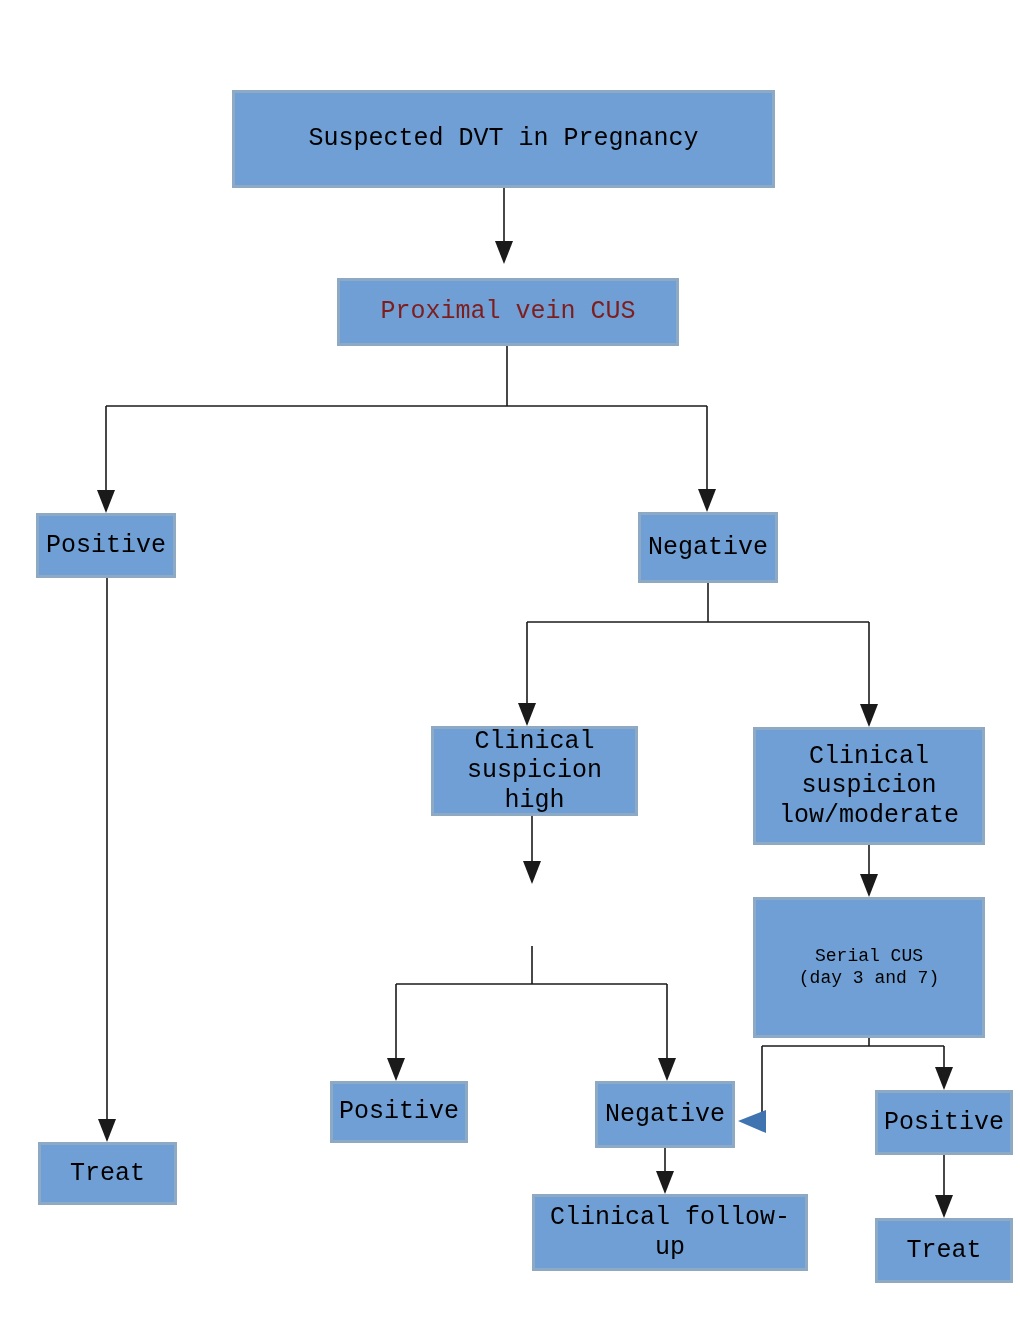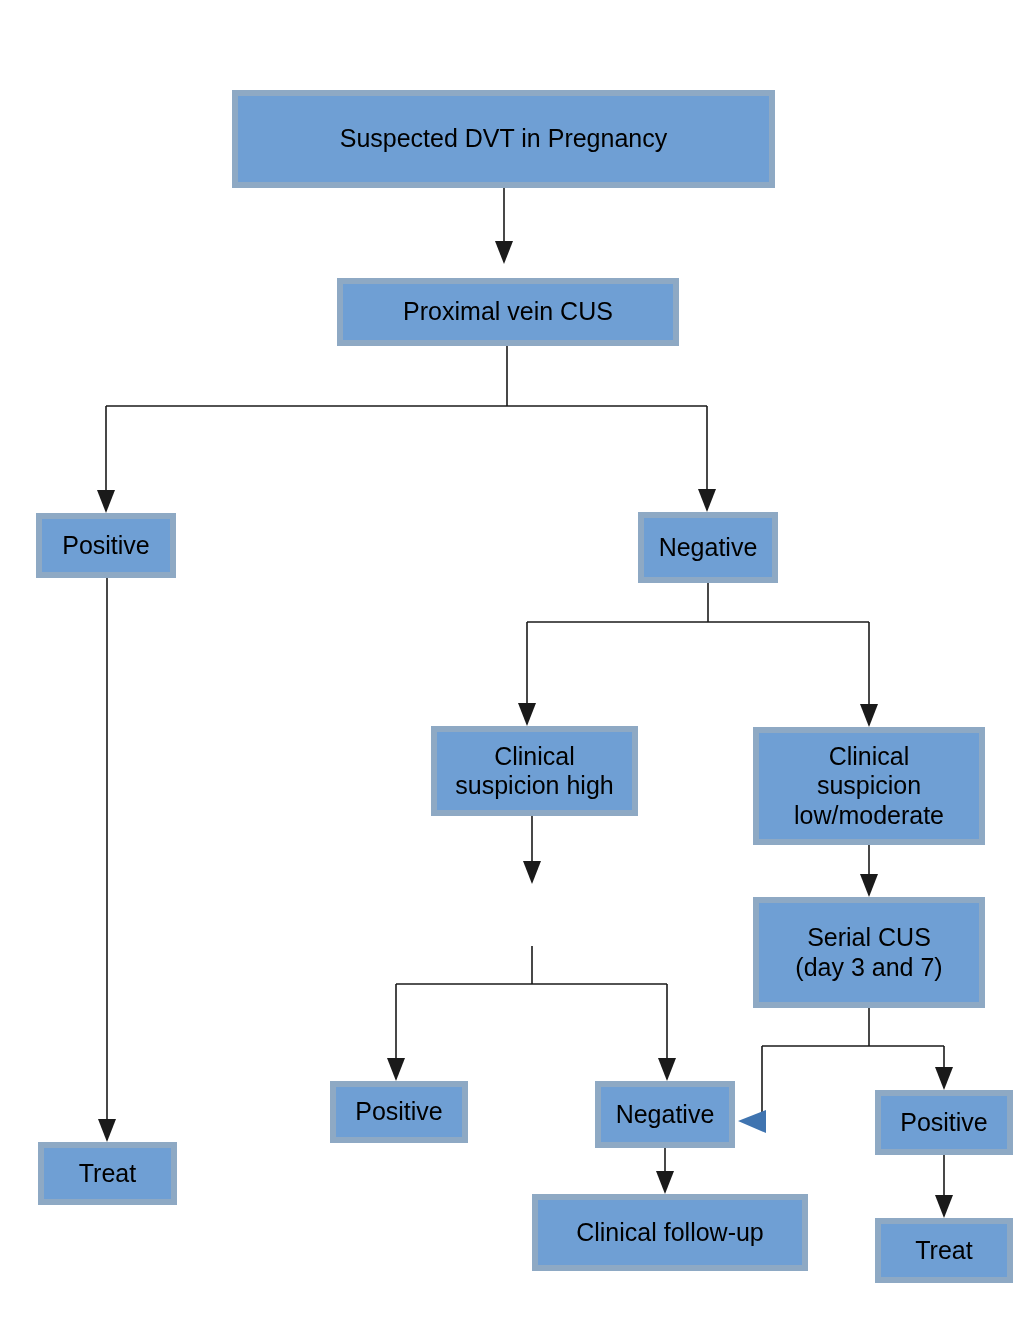--- a/index.html
+++ b/index.html
@@ -21,29 +21,29 @@
     position: absolute;
     top: 0;
     left: 0;
     width: 1020px;
     height: 1320px;
   }
   .node-box {
     position: absolute;
     box-sizing: border-box;
     background: #6f9fd4;
-    border: 6px solid #000000;
+    border: 3px solid #000000;
     display: flex;
     align-items: center;
     justify-content: center;
     text-align: center;
     color: #000000;
     line-height: 1.18;
     white-space: pre-line;
-    font-family: Liberation Sans, sans-serif;
+    font-family: Liberation Mono, monospace;
     z-index: 2;
   }
   .edge-line {
     stroke: #1a1a1a;
     stroke-width: 1.6;
     fill: none;
   }
   .edge-head {
     fill: #1a1a1a;
   }
@@ -144,29 +144,29 @@
     </g>
 
     <g>
       <path class="edge-line" d="M 944 1155 L 944 1200" style="stroke: rgb(26, 26, 26);"></path>
       <polygon class="edge-head" points="944,1218 935,1195 953,1195" style="fill: rgb(26, 26, 26);"></polygon>
     </g>
 
   </svg>
 
   <div class="node-box" style="left: 232px; top: 90px; width: 543px; height: 98px; font-size: 25px; background: rgb(111, 159, 212); border-color: rgb(142, 169, 196); color: rgb(0, 0, 0);">Suspected DVT in Pregnancy</div>
-  <div class="node-box" style="left: 337px; top: 278px; width: 342px; height: 68px; font-size: 25px; background: rgb(111, 159, 212); border-color: rgb(142, 169, 196); color: #000000;">Proximal vein CUS</div>
+  <div class="node-box" style="left: 337px; top: 278px; width: 342px; height: 68px; font-size: 25px; background: rgb(111, 159, 212); border-color: rgb(142, 169, 196); color: #7f1d1d;">Proximal vein CUS</div>
   <div class="node-box" style="left: 36px; top: 513px; width: 140px; height: 65px; font-size: 25px; background: rgb(111, 159, 212); border-color: rgb(142, 169, 196); color: rgb(0, 0, 0);">Positive</div>
   <div class="node-box" style="left: 638px; top: 512px; width: 140px; height: 71px; font-size: 25px; background: rgb(111, 159, 212); border-color: rgb(142, 169, 196); color: rgb(0, 0, 0);">Negative</div>
   <div class="node-box" style="left: 431px; top: 726px; width: 207px; height: 90px; font-size: 25px; background: rgb(111, 159, 212); border-color: rgb(142, 169, 196); color: rgb(0, 0, 0);">Clinical
 suspicion high</div>
   <div class="node-box" style="left: 753px; top: 727px; width: 232px; height: 118px; font-size: 25px; background: rgb(111, 159, 212); border-color: rgb(142, 169, 196); color: rgb(0, 0, 0);">Clinical
 suspicion
 low/moderate</div>
-  <div class="node-box" style="left: 753px; top: 897px; width: 232px; height: 111px; font-size: 25px; background: rgb(111, 159, 212); border-color: rgb(142, 169, 196); color: rgb(0, 0, 0);">Serial CUS
+  <div class="node-box" style="left: 753px; top: 897px; width: 232px; height: 141px; font-size: 18px; background: rgb(111, 159, 212); border-color: rgb(142, 169, 196); color: rgb(0, 0, 0);">Serial CUS
 (day 3 and 7)</div>
   <div class="node-box" style="left: 330px; top: 1081px; width: 138px; height: 62px; font-size: 25px; background: rgb(111, 159, 212); border-color: rgb(142, 169, 196); color: rgb(0, 0, 0);">Positive</div>
   <div class="node-box" style="left: 595px; top: 1081px; width: 140px; height: 67px; font-size: 25px; background: rgb(111, 159, 212); border-color: rgb(142, 169, 196); color: rgb(0, 0, 0);">Negative</div>
   <div class="node-box" style="left: 875px; top: 1090px; width: 138px; height: 65px; font-size: 25px; background: rgb(111, 159, 212); border-color: rgb(142, 169, 196); color: rgb(0, 0, 0);">Positive</div>
   <div class="node-box" style="left: 38px; top: 1142px; width: 139px; height: 63px; font-size: 25px; background: rgb(111, 159, 212); border-color: rgb(142, 169, 196); color: rgb(0, 0, 0);">Treat</div>
   <div class="node-box" style="left: 532px; top: 1194px; width: 276px; height: 77px; font-size: 25px; background: rgb(111, 159, 212); border-color: rgb(142, 169, 196); color: rgb(0, 0, 0);">Clinical follow-up</div>
   <div class="node-box" style="left: 875px; top: 1218px; width: 138px; height: 65px; font-size: 25px; background: rgb(111, 159, 212); border-color: rgb(142, 169, 196); color: rgb(0, 0, 0);">Treat</div>
 
 </div>
 

